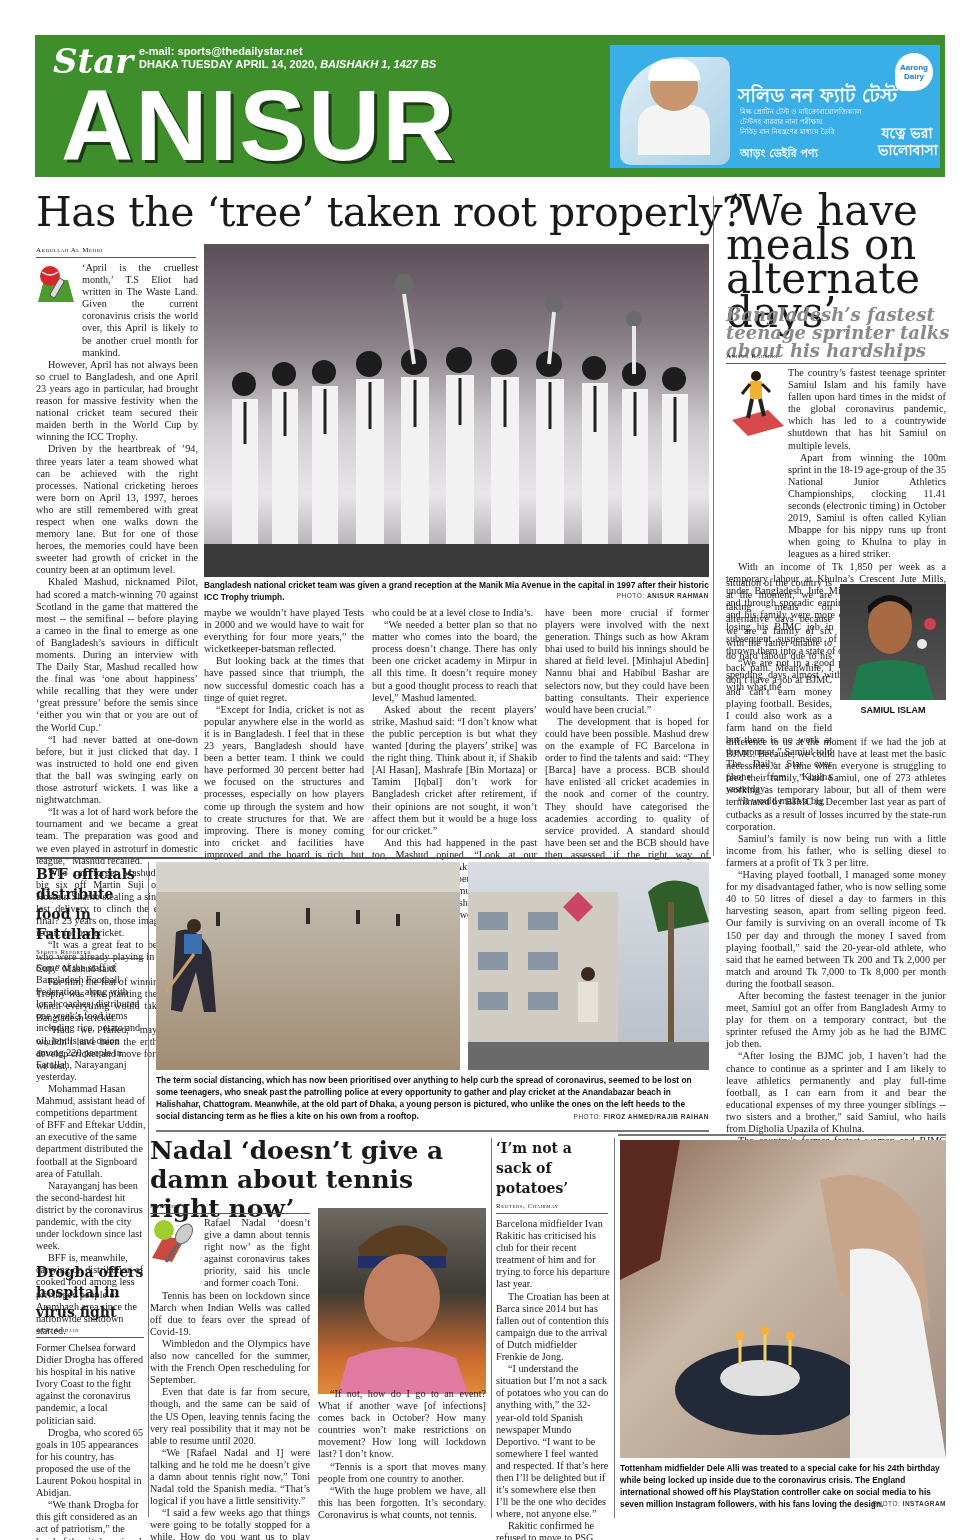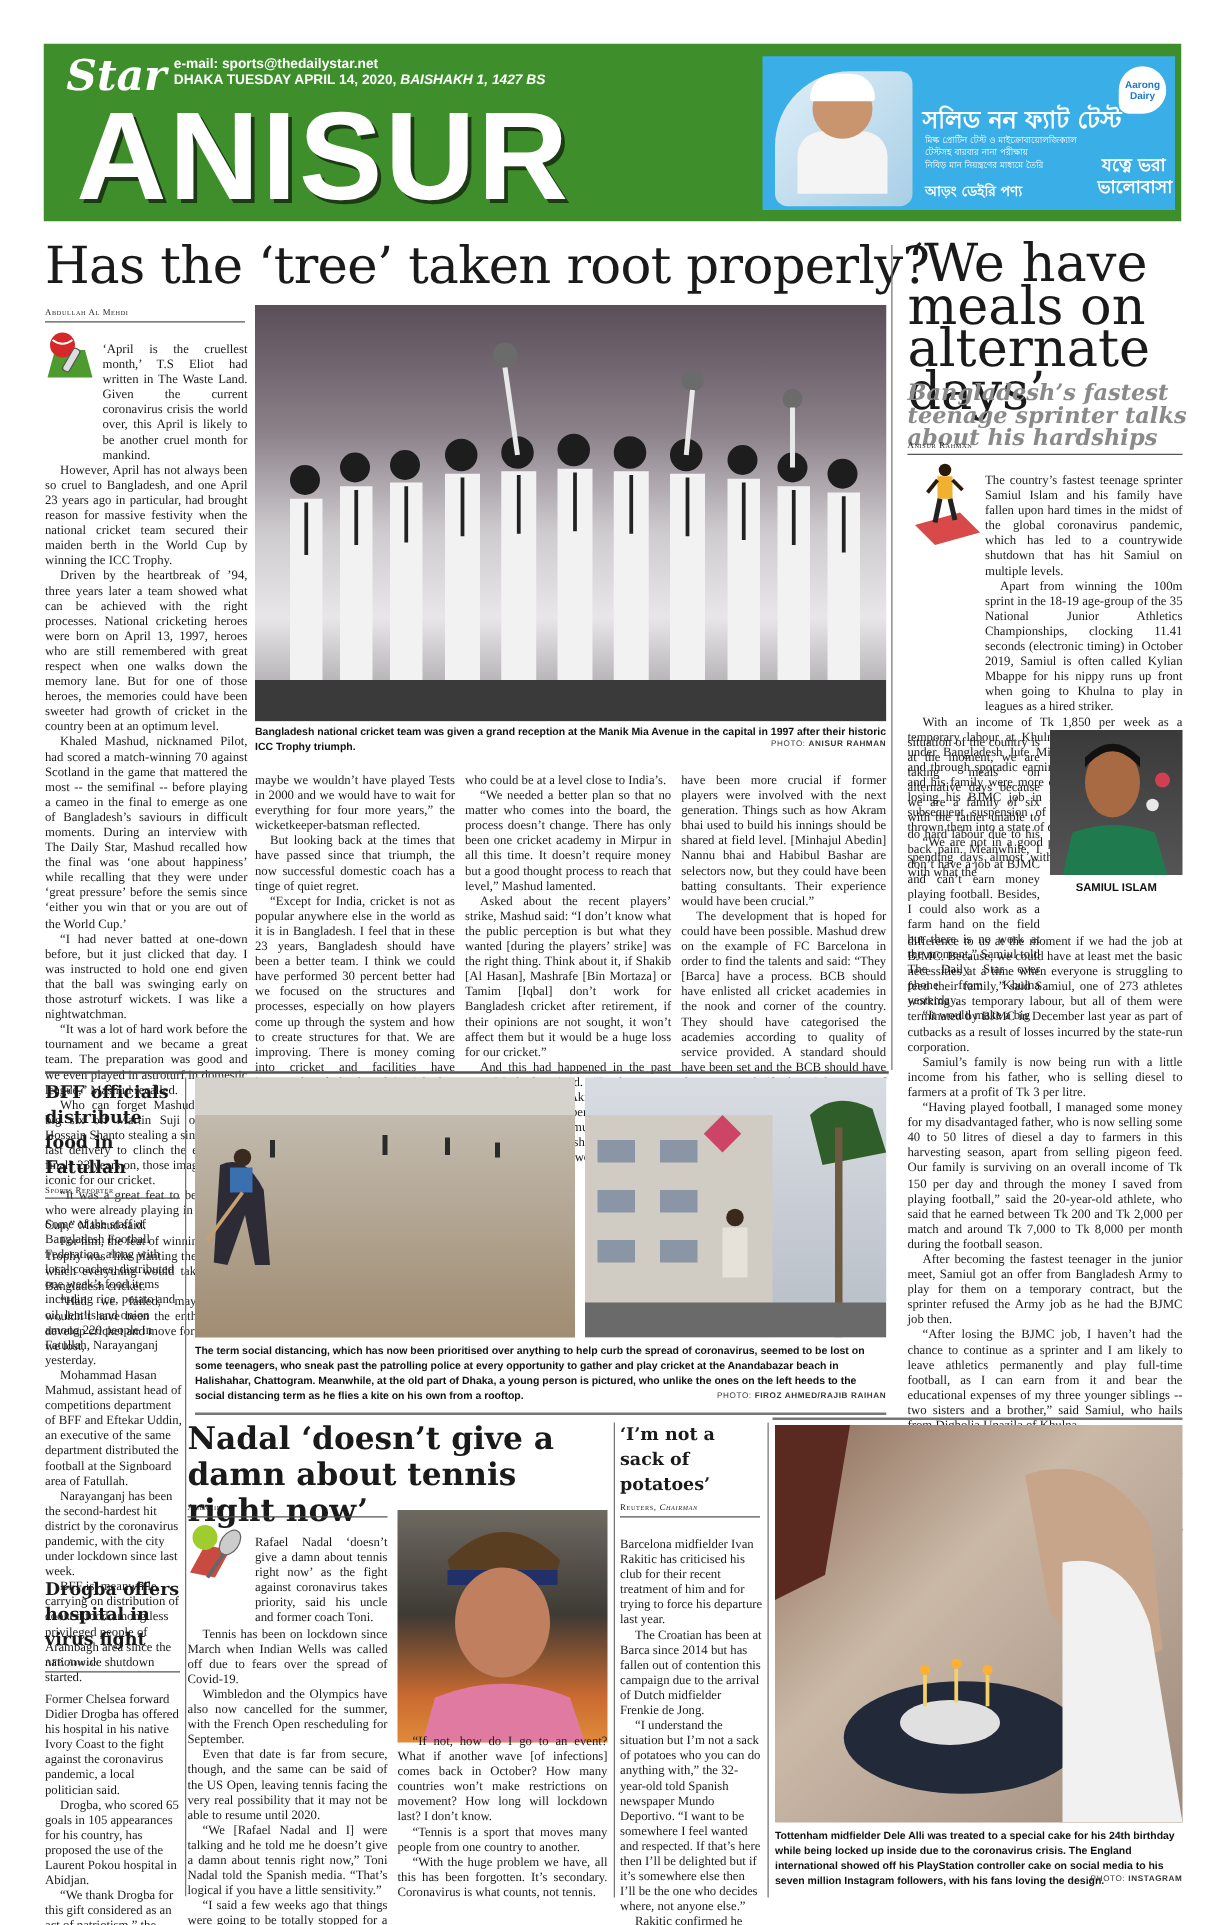--- a/index.html
+++ b/index.html
@@ -21,21 +21,21 @@
   .ad-sub { left: 130px; top: 100px; color: #fff; font-family: "DejaVu Sans", sans-serif; font-size: 11px; font-weight: bold; }
   .ad-brand { left: 285px; top: 8px; width: 38px; height: 38px; border-radius: 50% 50% 50% 8px; background: #fff; color: #1a7ac9; font-family: "Liberation Sans", sans-serif; font-size: 8px; font-weight: bold; text-align: center; padding-top: 10px; line-height: 9px; }
   .ad-slogan { left: 268px; top: 80px; color: #fff; font-family: "DejaVu Sans", sans-serif; font-size: 14px; font-weight: bold; line-height: 17px; text-align: center; width: 58px; }
 
   .headline-main { left: 36px; top: 188px; font-family: "DejaVu Serif", serif; font-size: 41px; font-weight: normal; letter-spacing: -0.5px; }
   .byline { font-family: "Liberation Serif", serif; font-size: 7px; letter-spacing: 0.5px; font-variant: small-caps; }
   .rule { border-top: 1px solid #555; }
   .vrule { border-left: 1px solid #777; }
   .body-text { font-size: 10.2px; line-height: 12.1px; text-align: justify; hyphens: auto; }
   .body-text p { text-indent: 12px; }
-  .body-text p.first { text-indent: 0; margin-top: 12px; }
+  .body-text p.first { text-indent: 0; }
   .caption { font-family: "Liberation Sans", sans-serif; font-size: 8.4px; font-weight: bold; line-height: 12px; color: #111; }
   .credit { font-family: "Liberation Sans", sans-serif; font-size: 6.5px; color: #333; letter-spacing: 0.5px; }
   .credit b { font-weight: bold; }
   .photo { overflow: hidden; }
   .icon-box { width: 38px; height: 38px; }
 
   .side-head { font-family: "DejaVu Serif", serif; font-size: 42px; line-height: 34px; }
   .side-deck { font-family: "DejaVu Serif", serif; font-style: italic; font-weight: bold; font-size: 18px; line-height: 18px; color: #8a8a8a; }
   .small-head { font-family: "DejaVu Serif", serif; font-weight: bold; font-size: 14px; line-height: 20px; }
   .mid-head { font-family: "DejaVu Serif", serif; font-weight: bold; font-size: 25px; line-height: 29px; }

